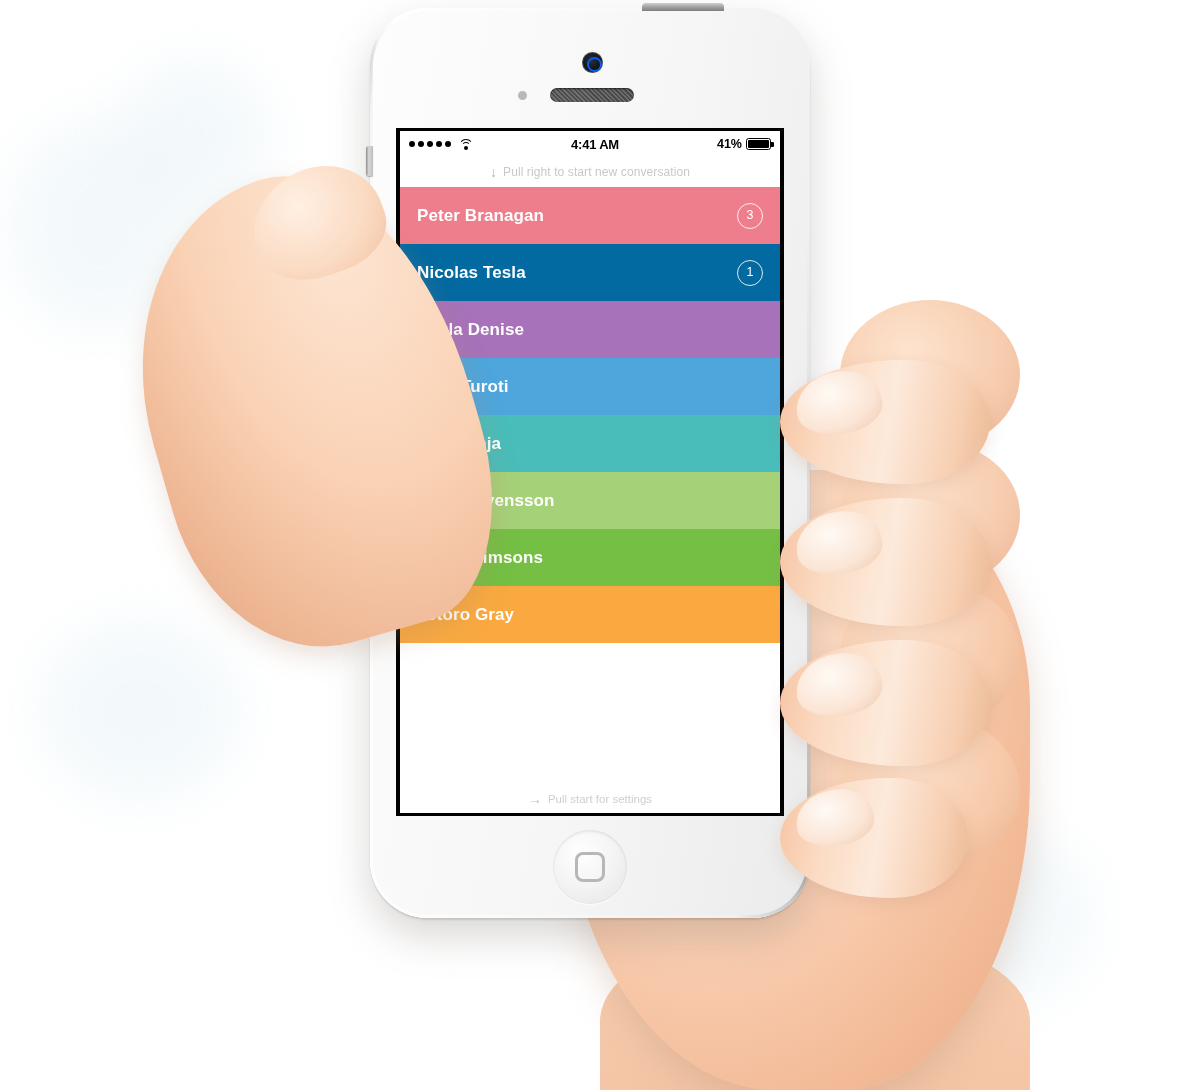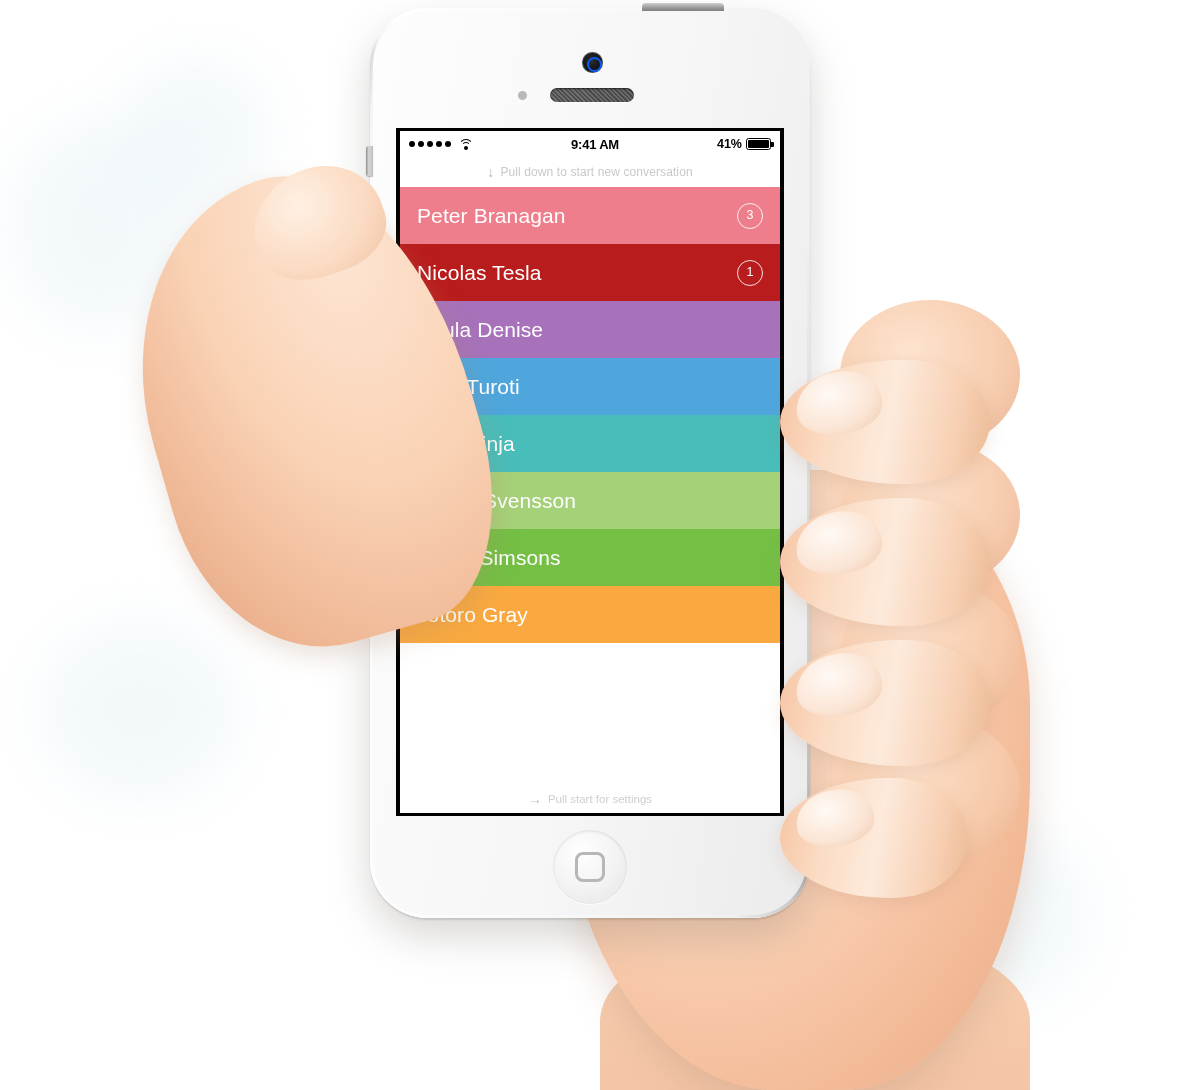--- a/index.html
+++ b/index.html
@@ -199,21 +199,21 @@
     font-size:12px; letter-spacing:.1px;
   }
   .pull-hint .arrow { font-size:14px; color:#b5b5b5; line-height:1; }
 
   .conv-list { display:flex; flex-direction:column; }
   .conv-row {
     position:relative; height:57px; display:flex; align-items:center;
     padding:0 17px;
   }
   .conv-name {
-    color:#ffffff; font-size:21px; font-weight:400; letter-spacing:.1px;
+    color:#ffffff; font-size:17px; font-weight:700; letter-spacing:.1px;
     flex:1; white-space:nowrap;
   }
   .badge {
     width:26px; height:26px; border-radius:50%;
     border:1.2px solid rgba(255,255,255,.85);
     display:flex; align-items:center; justify-content:center;
     color:#fff; font-size:12.5px; line-height:1;
   }
 
   .list-filler { flex:1; background:#fff; }
@@ -266,40 +266,40 @@
               <span class="dot"></span>
               <span class="dot"></span>
               <span class="dot"></span>
               <span class="dot"></span>
               <span class="wifi">
                   <i></i>
                   <i></i>
                   <i></i>
                 </span>
             </div>
-            <div class="sb-time">9:41 AM</div>
+            <div class="sb-time">4:41 AM</div>
             <div class="sb-right">
               <span>41%</span>
               <span class="battery">
                   <i></i>
                 </span>
             </div>
           </div>
 
           <div class="pull-hint">
             <span class="arrow">↓</span>
-            <span>Pull down to start new conversation</span>
+            <span>Pull right to start new conversation</span>
           </div>
 
           <div class="conv-list">
             <div class="conv-row" style="background: rgb(239, 126, 140);">
               <span class="conv-name">Peter Branagan</span>
               <span class="badge">3</span>
             </div>
-            <div class="conv-row" style="background: #b91c1c;">
+            <div class="conv-row" style="background: #0369a1;">
               <span class="conv-name">Nicolas Tesla</span>
               <span class="badge">1</span>
             </div>
             <div class="conv-row" style="background: rgb(167, 114, 185);">
               <span class="conv-name">Paula Denise</span>
 
             </div>
             <div class="conv-row" style="background: rgb(78, 166, 220);">
               <span class="conv-name">Atari Turoti</span>
 

